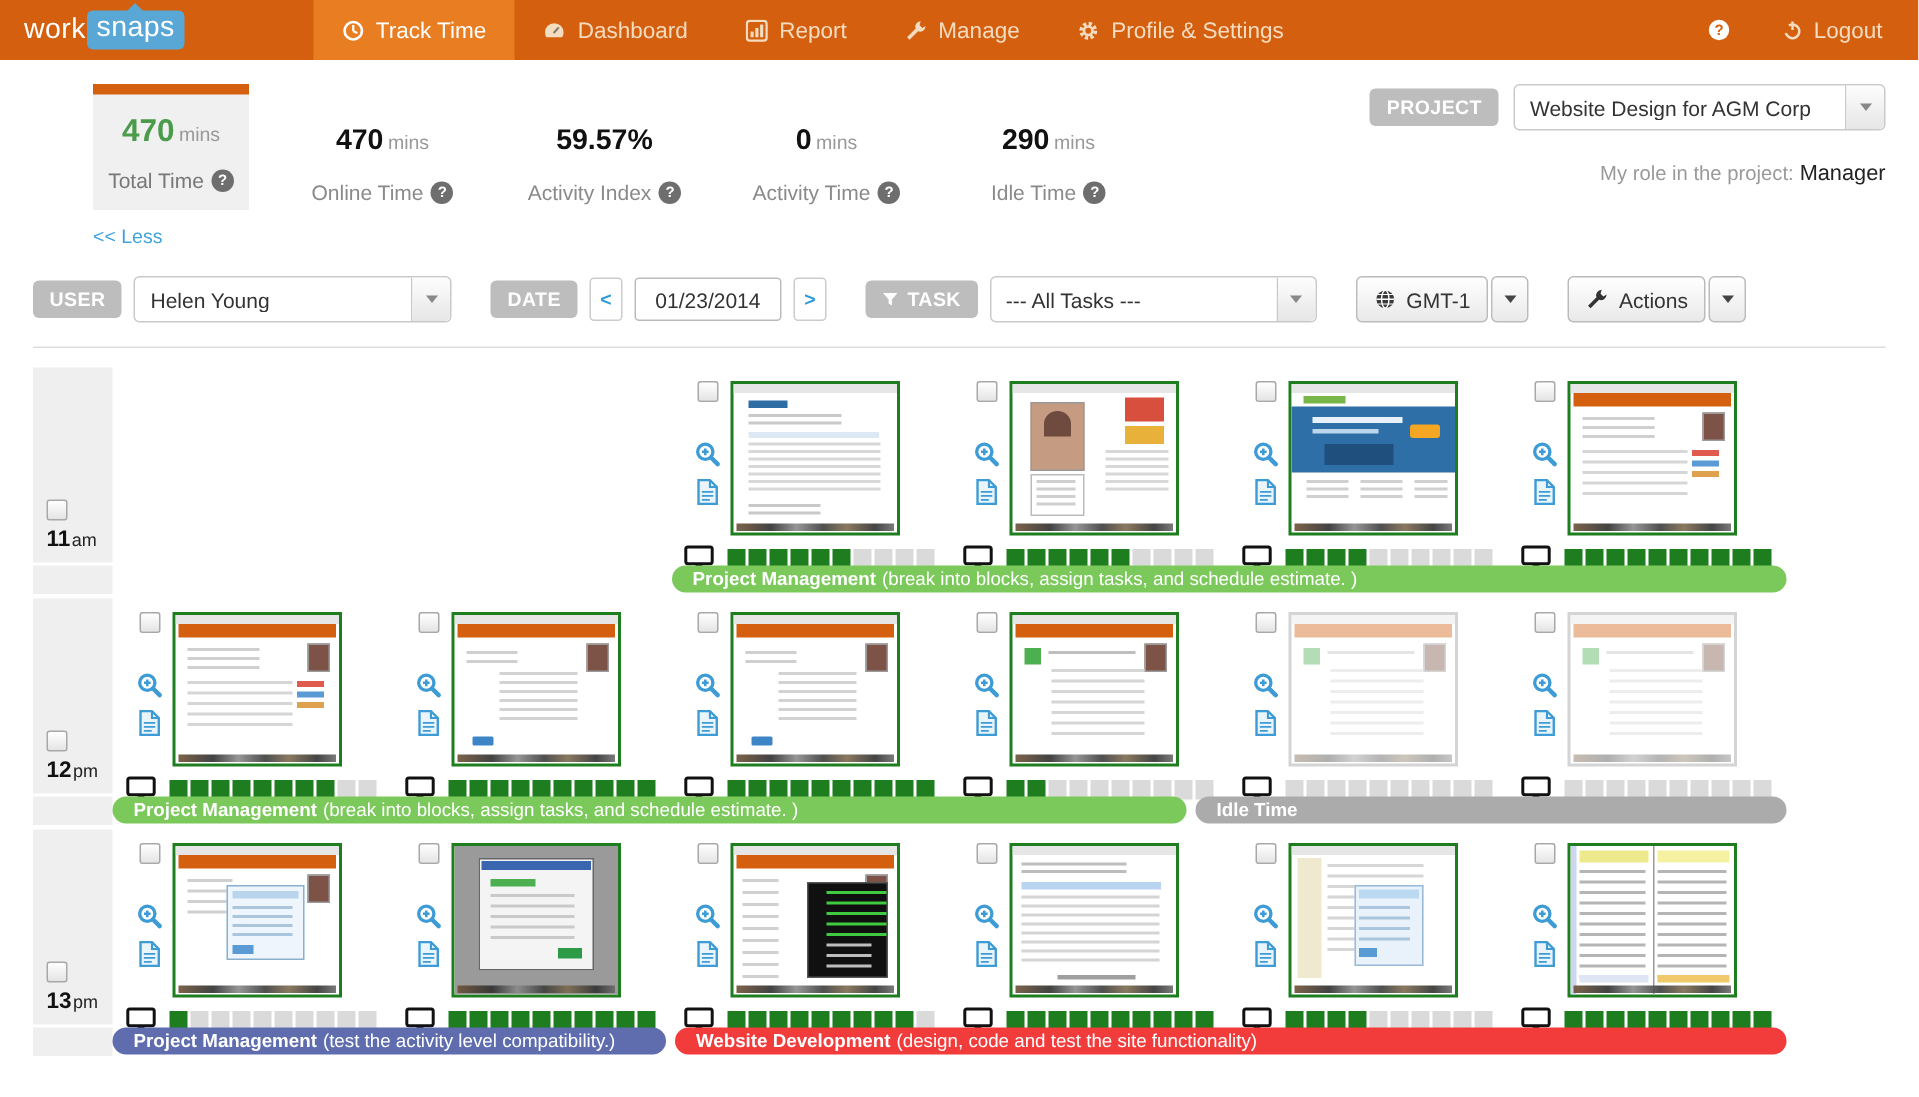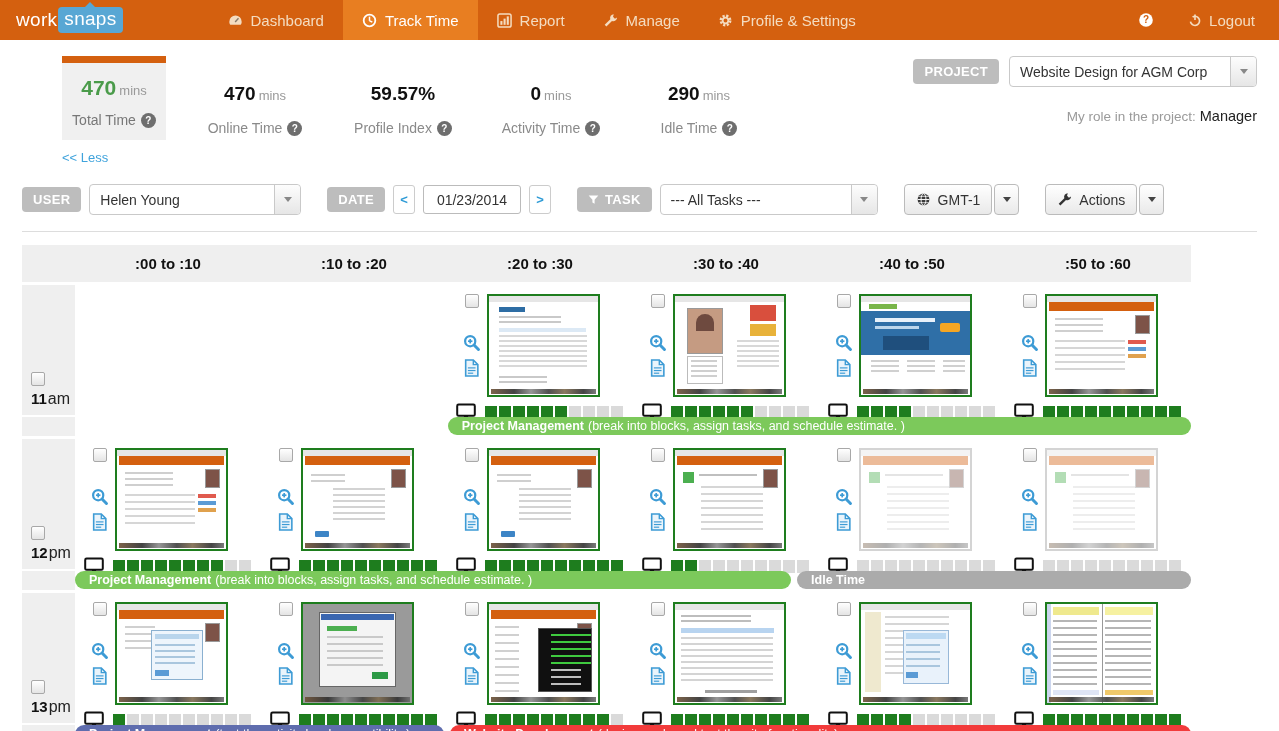--- a/index.html
+++ b/index.html
@@ -57,21 +57,21 @@
 
   
   .grid{margin:13px 0 0 22px;width:1169px}
   .grid-header{display:flex;background:#EFEFEF;height:37px;align-items:center;margin-bottom:3px}
   .gh-gutter{width:53px}
   .gh-col{width:186px;text-align:center;font-weight:bold;font-size:15px;color:#111}
   .grow{display:flex}
   .row-gutter{width:53px;background:#EFEFEF;display:flex;flex-direction:column;justify-content:flex-end;align-items:flex-start;padding:0 0 7px 9px}
   .hour-label{display:flex;align-items:baseline;margin-top:4px}
   .hour-label b{font-size:15px;color:#111}
-  .hour-label span{font-size:16px;color:#222;margin-left:1px}
+  .hour-label span{font-size:12px;color:#222;margin-left:1px}
   .cells{display:flex}
   .cell{width:186px;height:130px;position:relative}
   .cell-main{display:flex;padding:9px 0 0 11px}
   .cl{width:27px;display:flex;flex-direction:column;align-items:center}
   .checkbox{width:14px;height:14px;border:1px solid #A8A8A8;border-radius:2px;background:linear-gradient(#FFFFFF,#E4E4E4);cursor:pointer}
   .cl .icon-zoom{margin-top:26px;cursor:pointer}
   .cl .icon-doc{margin-top:7px;cursor:pointer}
   .thumb{margin-left:2px;width:113px;height:103px;border:2px solid #1E7D1E;background:#fff;position:relative;overflow:hidden;cursor:pointer}
   .thumb.idle{opacity:.42;border-color:#9a9a9a}
   .thumb i{position:absolute;display:block}
@@ -88,38 +88,38 @@
 </style>
 </head>
 <body>
 
 <div class="navbar">
   <div class="logo">
       <span>work</span>
       <span class="snaps">snaps</span>
     </div>
   <div class="nav-items">
-      <div class="nav-item">
-        <span>
-          <svg width="15" height="15" viewBox="0 0 16 16">
-            <path d="M8 2.6A6.6 6.6 0 0 0 1.4 9.2c0 1.4.45 2.6 1.1 3.4h11c.65-.8 1.1-2 1.1-3.4A6.6 6.6 0 0 0 8 2.6z" fill="currentColor"></path>
-            <line x1="7.6" y1="9.6" x2="11.2" y2="5.6" stroke="rgba(0,0,0,.45)" stroke-width="1.5"></line>
-          </svg>
-        </span>
-        <span>Dashboard</span>
-      </div>
       <div class="nav-item active">
         <span>
           <svg width="15" height="15" viewBox="0 0 16 16">
             <circle cx="8" cy="8" r="6.2" fill="none" stroke="currentColor" stroke-width="1.9"></circle>
             <line x1="8" y1="8.4" x2="8" y2="3.9" stroke="currentColor" stroke-width="1.6"></line>
             <line x1="8" y1="8.4" x2="11" y2="9.6" stroke="currentColor" stroke-width="1.6"></line>
           </svg>
         </span>
         <span>Track Time</span>
+      </div>
+      <div class="nav-item">
+        <span>
+          <svg width="15" height="15" viewBox="0 0 16 16">
+            <path d="M8 2.6A6.6 6.6 0 0 0 1.4 9.2c0 1.4.45 2.6 1.1 3.4h11c.65-.8 1.1-2 1.1-3.4A6.6 6.6 0 0 0 8 2.6z" fill="currentColor"></path>
+            <line x1="7.6" y1="9.6" x2="11.2" y2="5.6" stroke="rgba(0,0,0,.45)" stroke-width="1.5"></line>
+          </svg>
+        </span>
+        <span>Dashboard</span>
       </div>
       <div class="nav-item">
         <span>
           <svg width="15" height="15" viewBox="0 0 16 16">
             <rect x="1" y="1" width="14" height="14" rx="2" fill="none" stroke="currentColor" stroke-width="1.6"></rect>
             <rect x="3.6" y="8.6" width="2.2" height="4" fill="currentColor"></rect>
             <rect x="7" y="6" width="2.2" height="6.6" fill="currentColor"></rect>
             <rect x="10.4" y="3.6" width="2.2" height="9" fill="currentColor"></rect>
           </svg>
         </span>
@@ -177,21 +177,21 @@
         <div class="stat">
           <div class="val-line"><span>470</span><span class="unit">mins</span></div>
           <div class="stat-label">
             <span>Online Time</span>
             <span class="q-icon">?</span>
           </div>
         </div>
         <div class="stat">
           <div class="val-line"><span>59.57%</span></div>
           <div class="stat-label">
-            <span>Profile Index</span>
+            <span>Activity Index</span>
             <span class="q-icon">?</span>
           </div>
         </div>
         <div class="stat">
           <div class="val-line"><span>0</span><span class="unit">mins</span></div>
           <div class="stat-label">
             <span>Activity Time</span>
             <span class="q-icon">?</span>
           </div>
         </div>
@@ -273,29 +273,20 @@
     </span>
     <span class="btn btn-caret">
         <span class="caret" style="border-top-color:#444"></span>
       </span>
   </div>
 </div>
 
 <hr class="sep">
 
 <div class="grid">
-  <div class="grid-header">
-    <div class="gh-gutter"></div>
-  <div class="gh-col">:00 to :10</div>
-      <div class="gh-col">:10 to :20</div>
-      <div class="gh-col">:20 to :30</div>
-      <div class="gh-col">:30 to :40</div>
-      <div class="gh-col">:40 to :50</div>
-      <div class="gh-col">:50 to :60</div>
-    </div>
   <div id="grid-rows">
       <div class="grow">
         <div class="row-gutter">
           <span class="checkbox"></span>
           <div class="hour-label">
             <b>11</b>
             <span>am</span>
           </div>
         </div>
         <div class="cells">

